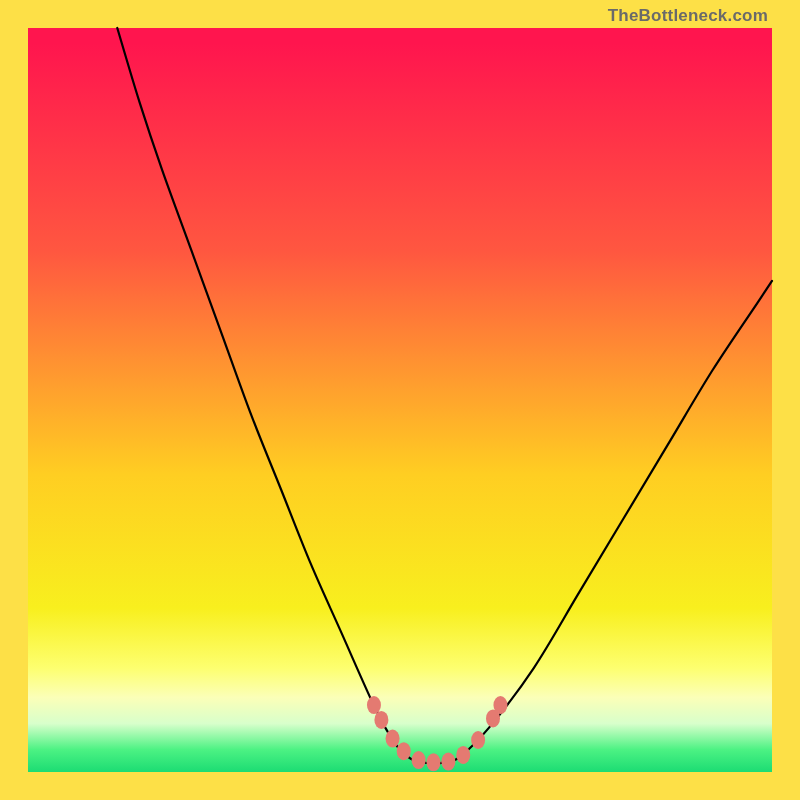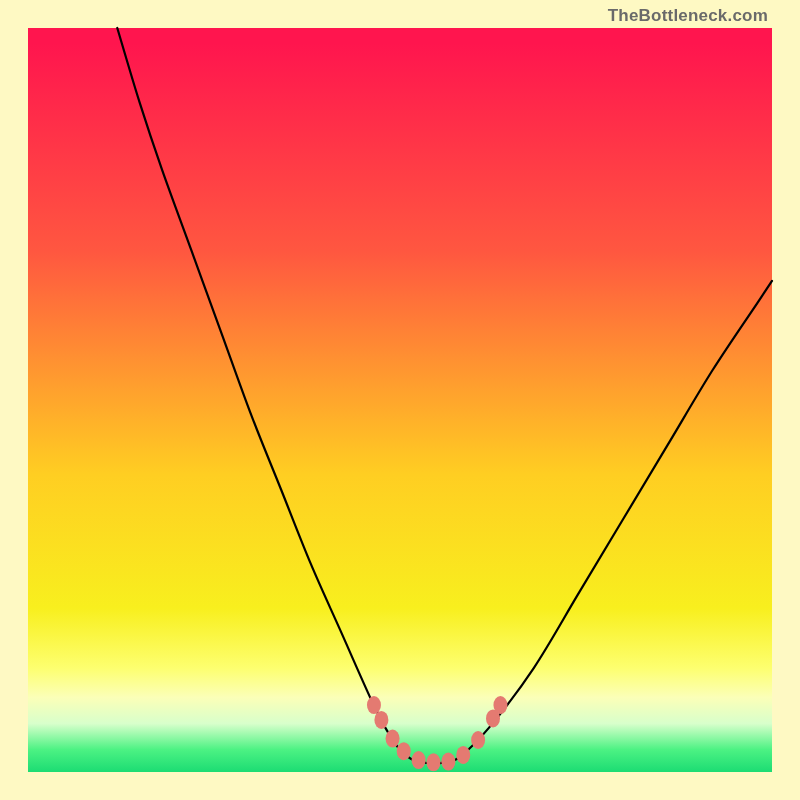--- a/index.html
+++ b/index.html
@@ -1,16 +1,16 @@
 <!DOCTYPE html>
 <html><head>
 <meta charset="utf-8">
 <style>
 html,body{margin:0;padding:0;width:800px;height:800px;overflow:hidden;background:#000}
-.frame{position:absolute;left:0;top:0;width:800px;height:800px;background:#fef9c3}
+.frame{position:absolute;left:0;top:0;width:800px;height:800px;background:#fde047}
 .plot{position:absolute;left:28px;top:28px;width:744px;height:744px;
  background:linear-gradient(to bottom,
   #ff154e 0%, #ff154e 2%,
   #ff5740 30%,
   #ffce22 60%,
   #f8ef1e 78%,
   #fdff6f 86%,
   #fbffb8 90%,
   #d8ffcb 93.5%,
   #4cf283 97%,

